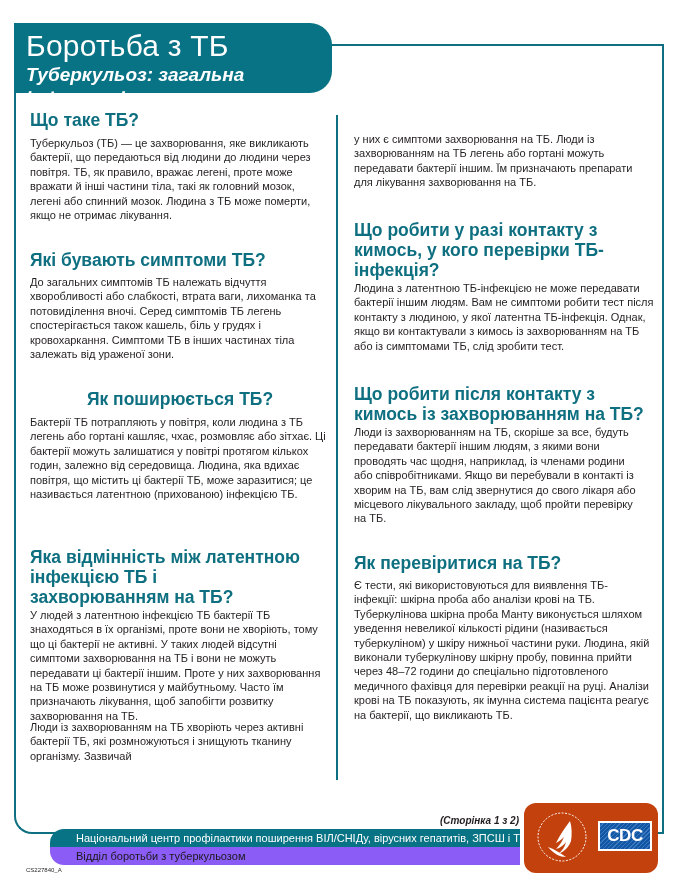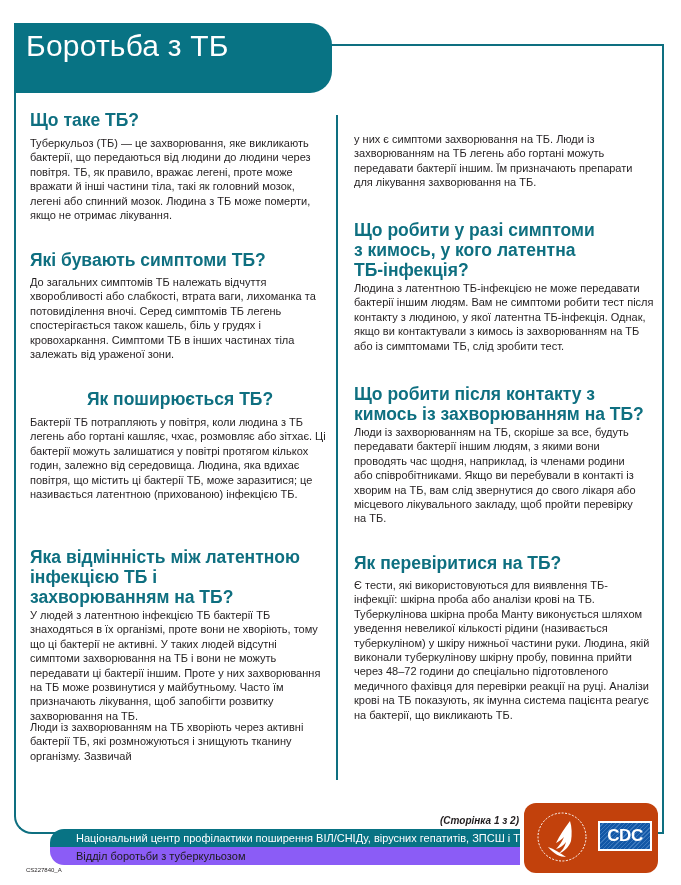--- a/index.html
+++ b/index.html
@@ -56,40 +56,41 @@
 <body>
 
 <div class="frame-top" style="left:330px;width:334px;"></div>
 <div class="frame-left"></div>
 <div class="frame-corner"></div>
 <div class="frame-right2"></div>
 <div class="frame-bottom-right"></div>
 
 <div class="header">
   <div class="title">Боротьба з ТБ</div>
+  <div class="subtitle">Туберкульоз: загальна інформація</div>
 </div>
 
 <div class="divider"></div>
 
 <h2 class="abs" style="left:30px;top:110px;width:300px;">Що таке ТБ?</h2>
 <p class="abs" style="left:30px;top:136px;width:296px;">Туберкульоз (ТБ) — це захворювання, яке викликають бактерії, що передаються від людини до людини через повітря. ТБ, як правило, вражає легені, проте може вражати й інші частини тіла, такі як головний мозок, легені або спинний мозок. Людина з ТБ може померти, якщо не отримає лікування.</p>
 
 <h2 class="abs" style="left:30px;top:250px;width:300px;">Які бувають симптоми ТБ?</h2>
 <p class="abs" style="left:30px;top:275px;width:290px;">До загальних симптомів ТБ належать відчуття хворобливості або слабкості, втрата ваги, лихоманка та потовиділення вночі. Серед симптомів ТБ легень спостерігається також кашель, біль у грудях і кровохаркання. Симптоми ТБ в інших частинах тіла залежать від ураженої зони.</p>
 
 <h2 class="abs" style="left:30px;top:389px;width:300px;text-align:center;">Як поширюється ТБ?</h2>
 <p class="abs" style="left:30px;top:415px;width:296px;">Бактерії ТБ потрапляють у повітря, коли людина з ТБ легень або гортані кашляє, чхає, розмовляє або зітхає. Ці бактерії можуть залишатися у повітрі протягом кількох годин, залежно від середовища. Людина, яка вдихає повітря, що містить ці бактерії ТБ, може заразитися; це називається латентною (прихованою) інфекцією ТБ.</p>
 
 <h2 class="abs" style="left:30px;top:547px;width:270px;">Яка відмінність між латентною інфекцією ТБ і захворюванням на ТБ?</h2>
 <p class="abs" style="left:30px;top:608px;width:296px;">У людей з латентною інфекцією ТБ бактерії ТБ знаходяться в їх організмі, проте вони не хворіють, тому що ці бактерії не активні. У таких людей відсутні симптоми захворювання на ТБ і вони не можуть передавати ці бактерії іншим. Проте у них захворювання на ТБ може розвинутися у майбутньому. Часто їм призначають лікування, щоб запобігти розвитку захворювання на ТБ.</p>
 <p class="abs" style="left:30px;top:720px;width:290px;">Люди із захворюванням на ТБ хворіють через активні бактерії ТБ, які розмножуються і знищують тканину організму. Зазвичай</p>
 
 <p class="abs" style="left:354px;top:132px;width:280px;">у них є симптоми захворювання на ТБ. Люди із захворюванням на ТБ легень або гортані можуть передавати бактерії іншим. Їм призначають препарати для лікування захворювання на ТБ.</p>
 
-<h2 class="abs" style="left:354px;top:220px;width:250px;">Що робити у разі симптоми з кимось, у кого латентна ТБ-інфекція?</h2>
+<h2 class="abs" style="left:354px;top:220px;width:250px;">Що робити у разі контакту з кимось, у кого перевірки ТБ-інфекція?</h2>
 <p class="abs" style="left:354px;top:281px;width:300px;">Людина з латентною ТБ-інфекцією не може передавати бактерії іншим людям. Вам не симптоми робити тест після контакту з людиною, у якої латентна ТБ-інфекція. Однак, якщо ви контактували з кимось із захворюванням на ТБ або із симптомами ТБ, слід зробити тест.</p>
 
 <h2 class="abs" style="left:354px;top:384px;width:290px;">Що робити після контакту з кимось із захворюванням на ТБ?</h2>
 <p class="abs" style="left:354px;top:425px;width:290px;">Люди із захворюванням на ТБ, скоріше за все, будуть передавати бактерії іншим людям, з якими вони проводять час щодня, наприклад, із членами родини або співробітниками. Якщо ви перебували в контакті із хворим на ТБ, вам слід звернутися до свого лікаря або місцевого лікувального закладу, щоб пройти перевірку на ТБ.</p>
 
 <h2 class="abs" style="left:354px;top:553px;width:290px;">Як перевіритися на ТБ?</h2>
 <p class="abs" style="left:354px;top:578px;width:296px;">Є тести, які використовуються для виявлення ТБ-інфекції: шкірна проба або аналізи крові на ТБ. Туберкулінова шкірна проба Манту виконується шляхом уведення невеликої кількості рідини (називається туберкуліном) у шкіру нижньої частини руки. Людина, якій виконали туберкулінову шкірну пробу, повинна прийти через 48–72 години до спеціально підготовленого медичного фахівця для перевірки реакції на руці. Аналізи крові на ТБ показують, як імунна система пацієнта реагує на бактерії, що викликають ТБ.</p>
 
 <div class="page-num">(Сторінка 1 з 2)</div>
 <div class="footer-bar1"><span>Національний центр профілактики поширення ВІЛ/СНІДу, вірусних гепатитів, ЗПСШ і ТБ</span></div>

